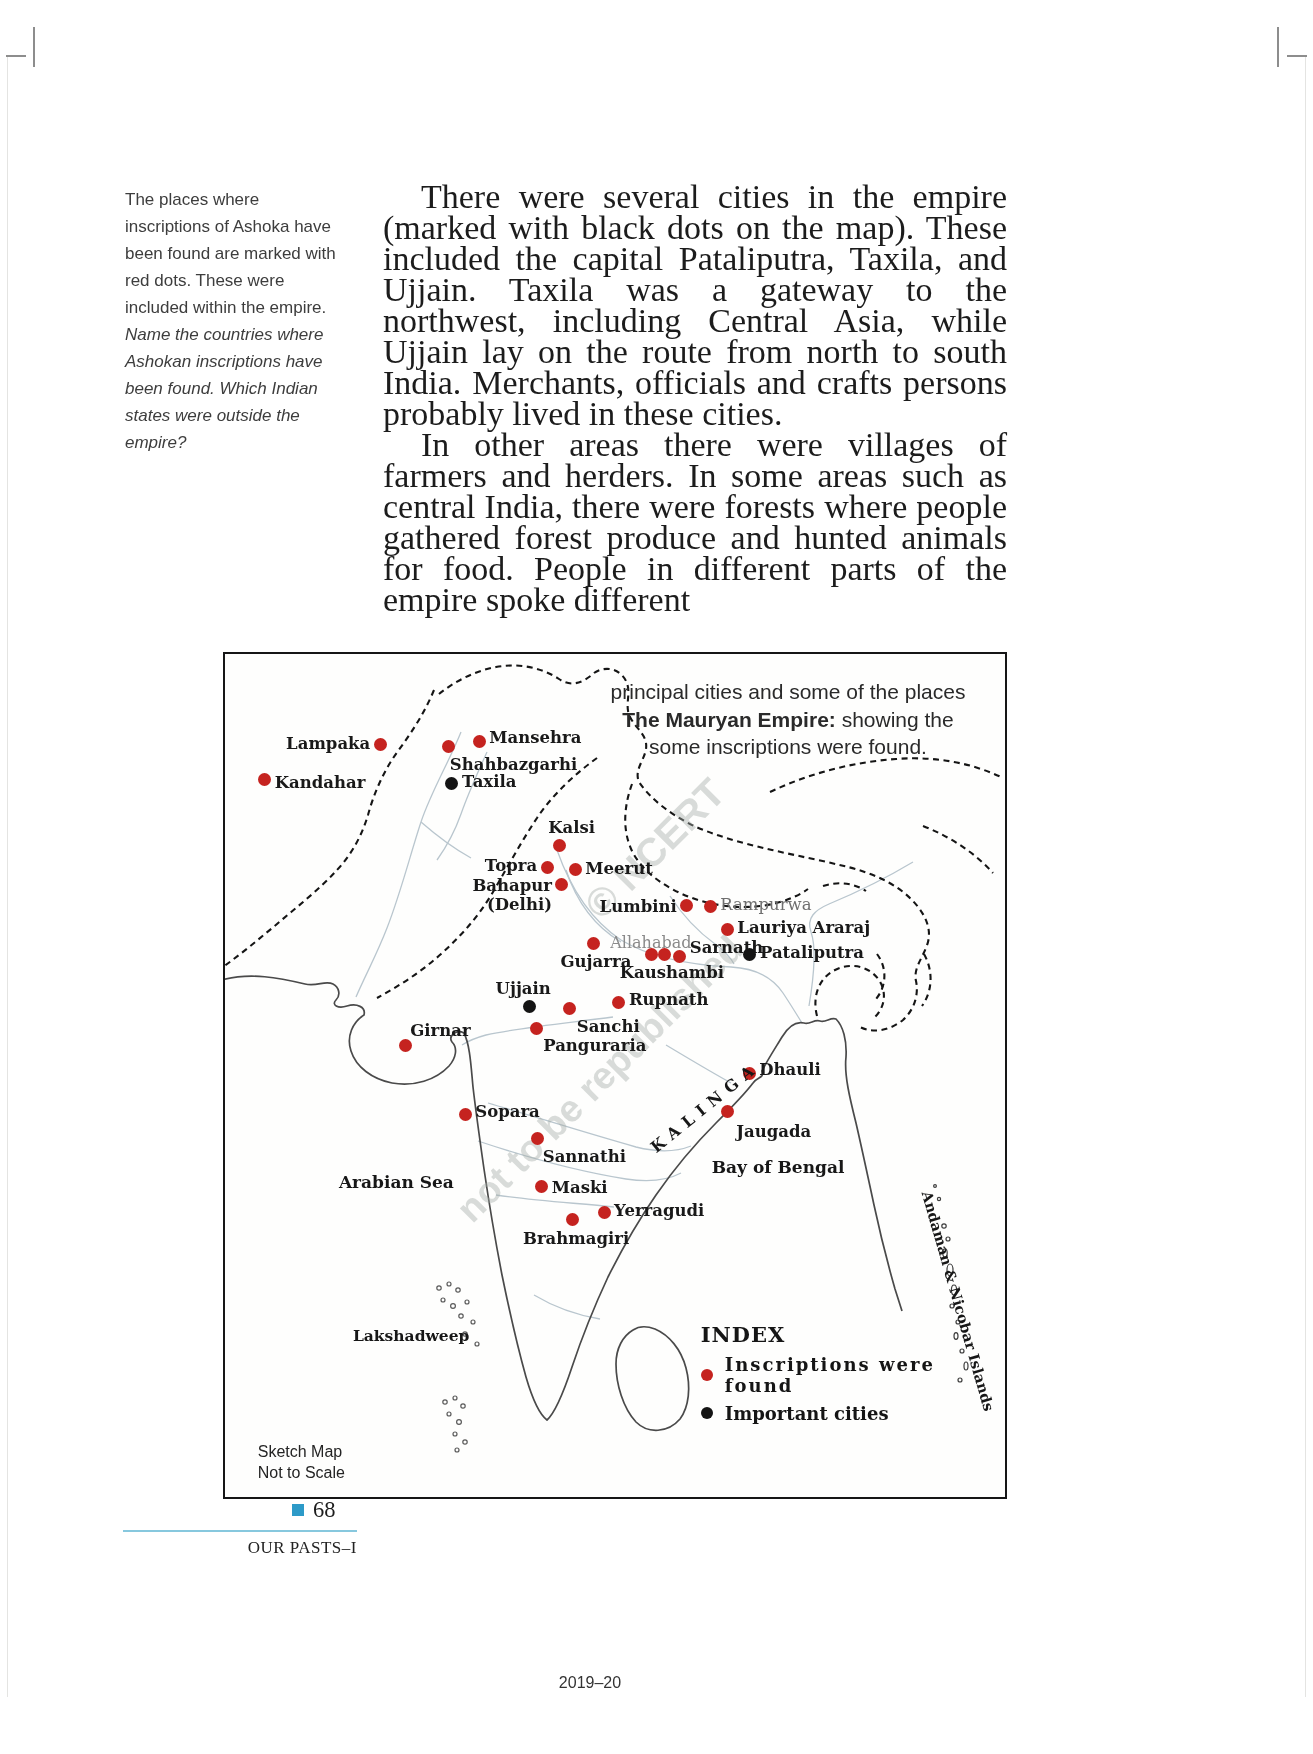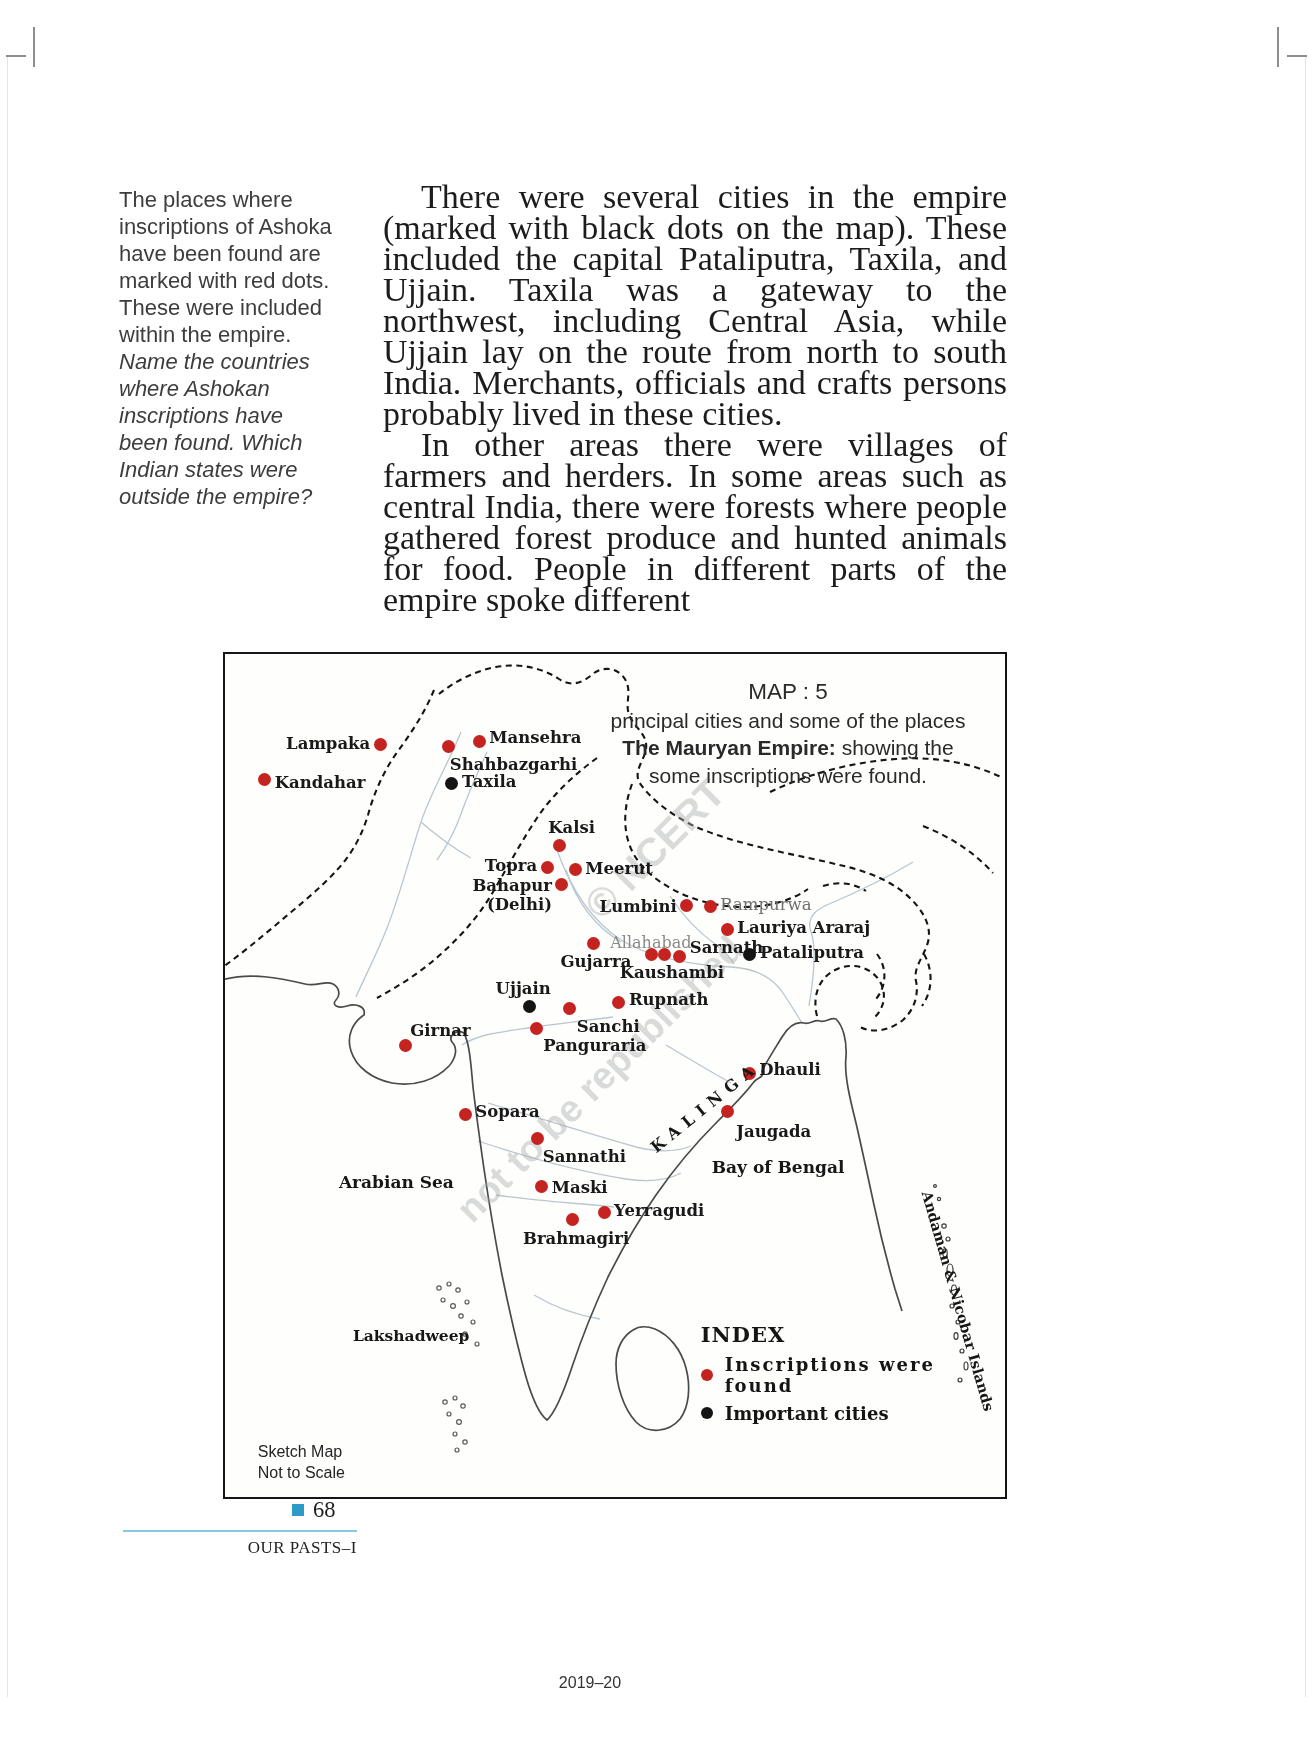--- a/index.html
+++ b/index.html
@@ -2,22 +2,22 @@
 <html><head>
 <meta charset="utf-8">
 <style>
   html,body{margin:0;padding:0;background:#f6f6f4;}
   .page{position:relative;width:1313px;height:1754px;background:#ffffff;overflow:hidden;
         font-family:"Liberation Serif",serif;color:#1f1f1f;}
   
   .edge-line{position:absolute;background:#e4e4e2;}
   .crop{position:absolute;background:#8d8d8d;}
   
-  .margin-note{position:absolute;left:119px;top:186px;width:214px;
-    font-family:"Liberation Sans",sans-serif;font-size:22px;line-height:27px;color:#3d3d3d;}
+  .margin-note{position:absolute;left:125px;top:186px;width:214px;
+    font-family:"Liberation Sans",sans-serif;font-size:17px;line-height:27px;color:#3d3d3d;}
   .margin-note .q{font-style:italic;}
   
   .body-text{position:absolute;left:383px;top:181px;width:624px;
     font-family:"Liberation Serif",serif;font-size:34px;line-height:31px;color:#1c1c1c;}
   .body-text p{margin:0;text-align:justify;text-indent:38px;}
   
   .map-box{position:absolute;left:223px;top:652px;width:780px;height:843px;
     border:2.5px solid #161616;background:#fefefd;}
   .map-art{position:absolute;left:0;top:0;width:100%;height:100%;}
   .map-title{position:absolute;left:370px;top:24px;width:386px;text-align:center;
@@ -160,21 +160,20 @@
         <circle cx="737" cy="697" r="2"></circle>
           <ellipse cx="741" cy="712" rx="2" ry="4"></ellipse>
         <circle cx="735" cy="726" r="2"></circle>
       </g>
     </svg>
 
     <span class="wm" style="left:430px;top:195px;font-size:40px;transform:translate(-50%,-50%) rotate(-45deg);">© NCERT</span>
     <span class="wm" style="left:375px;top:425px;font-size:38px;transform:translate(-50%,-50%) rotate(-45deg);">not to be republished</span>
 
     <div class="map-title">
-      <div class="l1">MAP : 5</div>
       <div>principal cities and some of the places</div>
       <div><b>The Mauryan Empire:</b><span> showing the</span></div>
       <div>some inscriptions were found.</div>
     </div>
 
     <div>
         <div class="site lp-l" style="left: 19.9%; top: 10.7%;">
           <span class="dot red"></span>
           <span class="lbl">Lampaka</span>
         </div>

